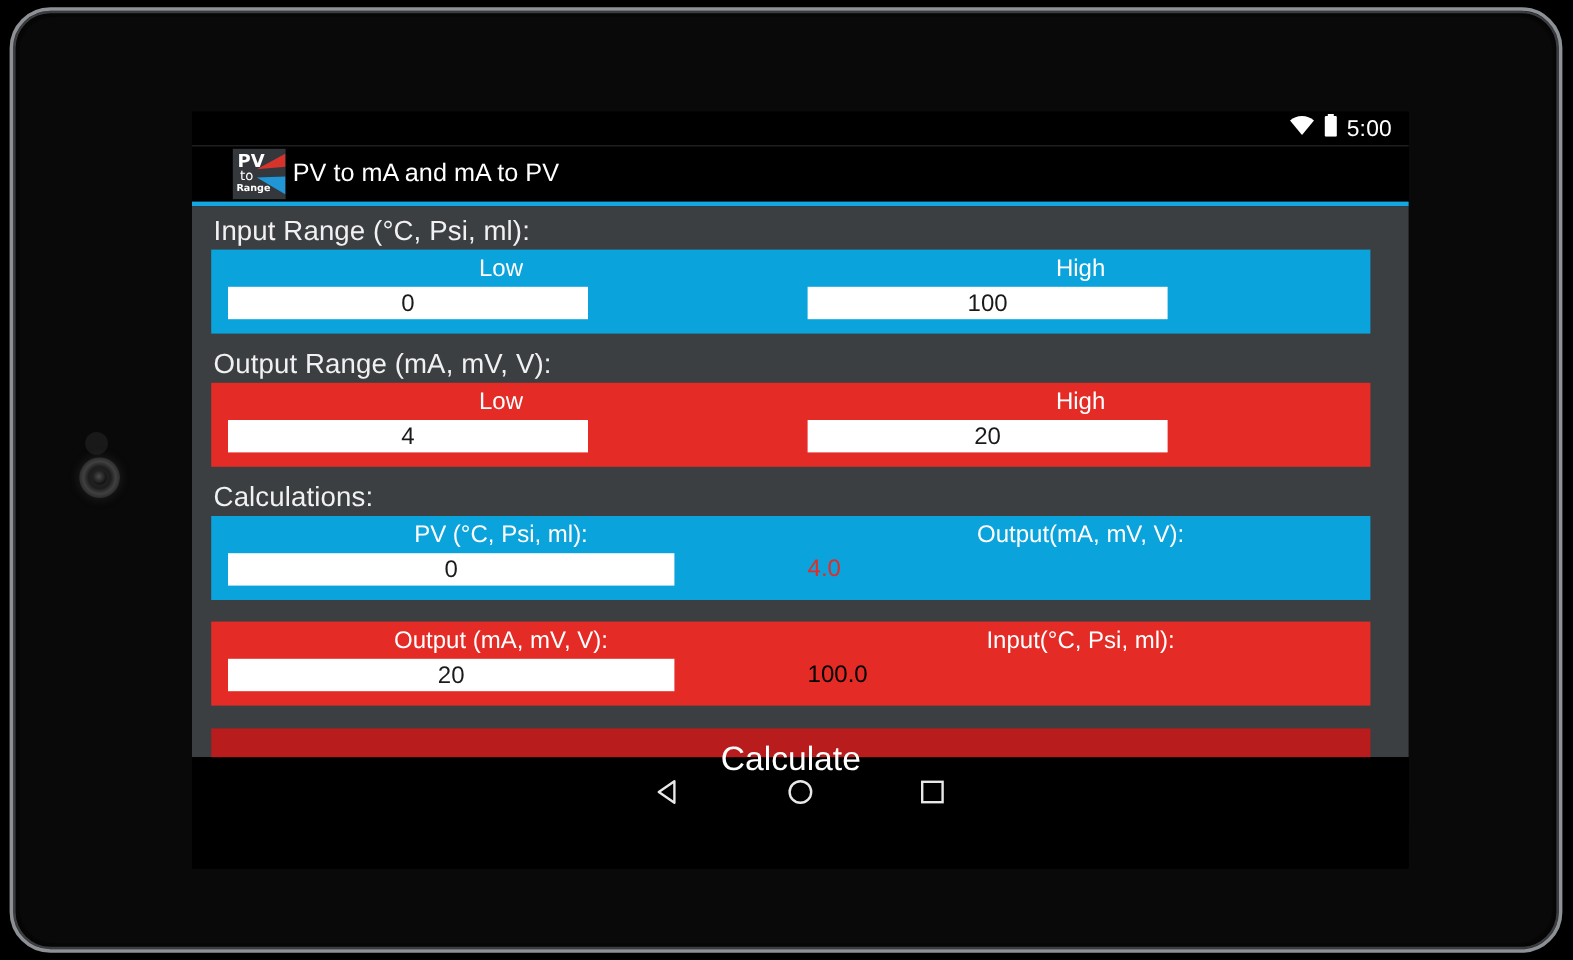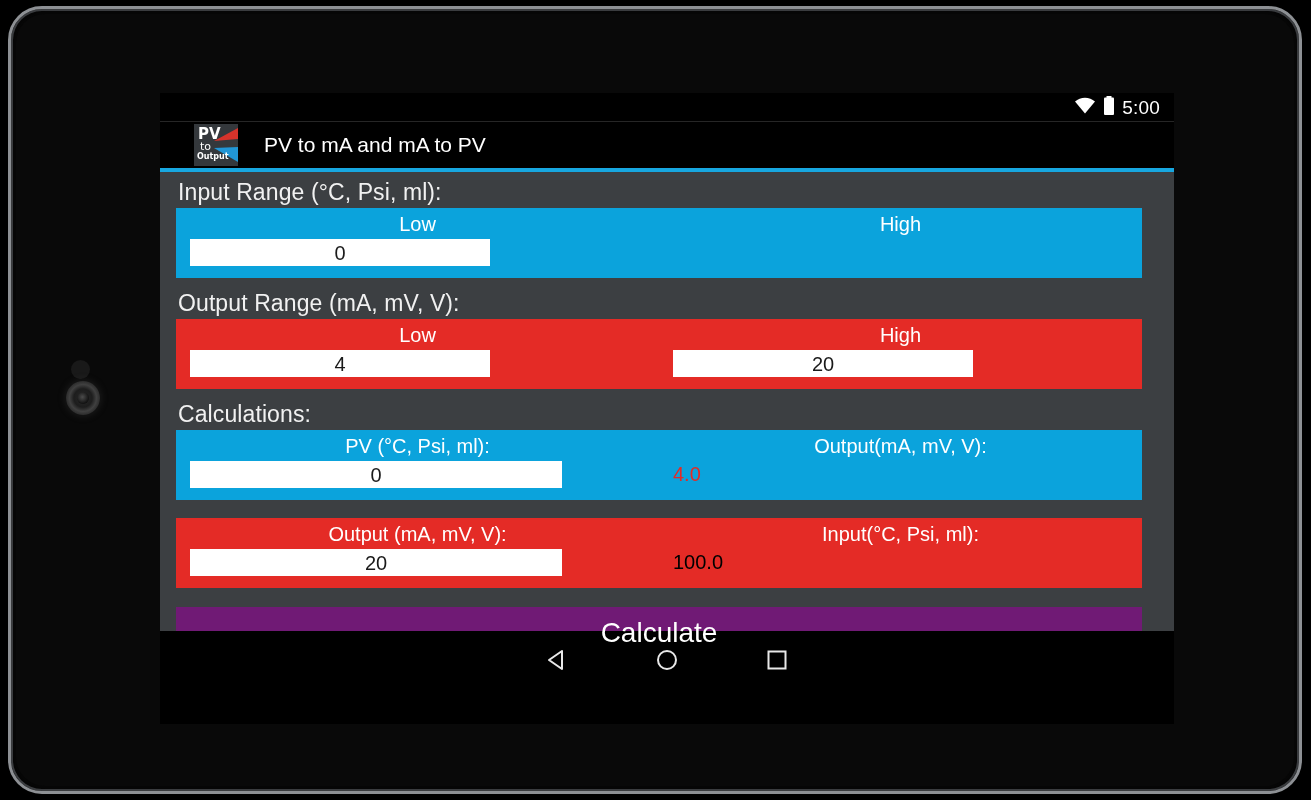--- a/index.html
+++ b/index.html
@@ -89,21 +89,21 @@
     line-height: 1;
   }
 
   
   .app-bar {
     height: 47px;
     background: #000000;
     display: flex;
     align-items: center;
     padding-left: 34px;
-    gap: 26px;
+    gap: 6px;
     border-top: 1px solid #262626;
   }
   .app-icon {
     position: relative;
     width: 44px;
     height: 42px;
     background: #34383c;
     flex: 0 0 auto;
     overflow: hidden;
   }
@@ -185,21 +185,21 @@
   .result.red-text  { color: #e42b26; }
   .result.blue-text { color: #000000; }
 
   .gap-sm { height: 9px; }
   .gap-md { height: 18px; }
   .gap-lg { height: 19px; }
 
   .calc-button {
     width: 100%;
     height: 52px;
-    background: #701a75;
+    background: #b91c1c;
     color: #ffffff;
     font-size: 28px;
     border: none;
     display: flex;
     align-items: center;
     justify-content: center;
     font-family: "Liberation Sans", sans-serif;
     cursor: pointer;
   }
 
@@ -248,36 +248,37 @@
     </div>
 
     <div class="app-bar">
       <div class="app-icon">
         <svg width="44" height="42" viewBox="0 0 44 42">
           <path d="M44 4 L20 17 L44 15 Z" fill="#d6332b"></path>
           <path d="M44 23 L20 24 L44 38 Z" fill="#2196d6"></path>
         </svg>
         <span class="ic-txt ic-pv">PV</span>
         <span class="ic-txt ic-to">to</span>
-        <span class="ic-txt ic-sig">Output</span>
+        <span class="ic-txt ic-sig">Range</span>
       </div>
       <div class="app-title">PV to mA and mA to PV</div>
     </div>
     <div class="accent-rule"></div>
 
     <div class="content">
 
       <div class="section-title">Input Range (°C, Psi, ml):</div>
       <div class="panel blue">
         <div class="cell">
           <div class="cell-label">Low</div>
           <div class="field">0</div>
         </div>
         <div class="cell">
           <div class="cell-label">High</div>
+          <div class="field">100</div>
         </div>
       </div>
 
       <div class="gap-sm"></div>
 
       <div class="section-title">Output Range (mA, mV, V):</div>
       <div class="panel red">
         <div class="cell">
           <div class="cell-label">Low</div>
           <div class="field">4</div>

